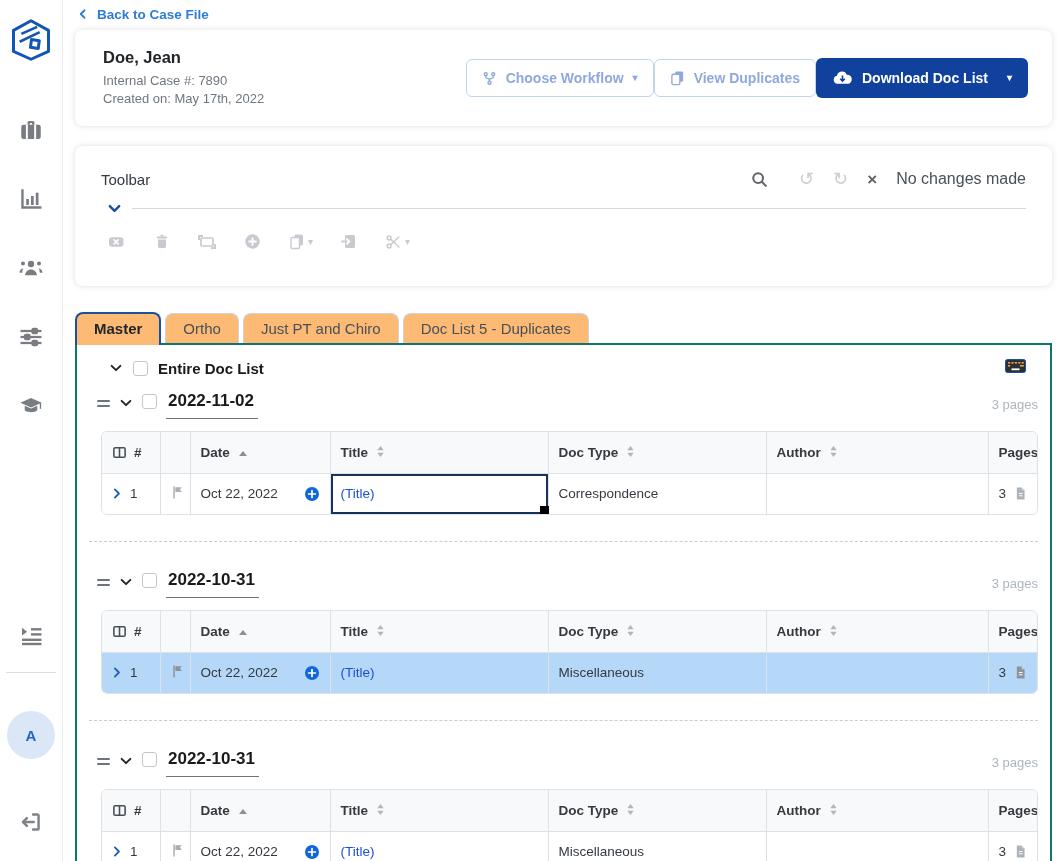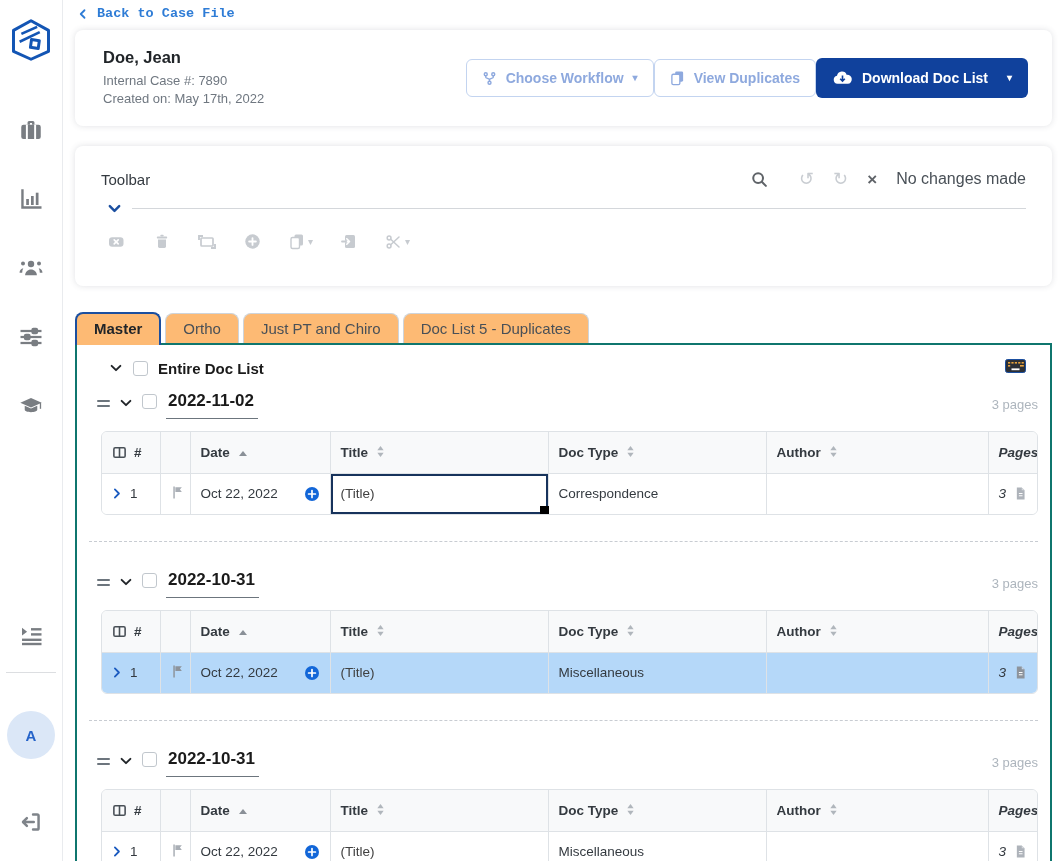--- a/index.html
+++ b/index.html
@@ -14,21 +14,21 @@
   .side-icon { width:24px; height:24px; color:#797d82; cursor:pointer; }
   .side-gap { height:115px; }
   .side-bottom { margin-top:auto; display:flex; flex-direction:column; align-items:center; width:100%; padding-bottom:28px;}
   .side-divider { width:50px; border-top:1px solid #dcdee1; margin-bottom:38px; }
   .avatar { width:48px; height:48px; border-radius:50%; background:#dbe7f7; color:#2563c9;
     font-weight:bold; font-size:15px; display:flex; align-items:center; justify-content:center; cursor:pointer;}
   .logout { margin-top:52px; width:22px; height:22px; color:#7f848a; cursor:pointer;}
 
   
   .main { margin-left:63px; padding:0 7px 0 12px; }
-  .back-row { padding:6px 0 0 2px; height:26px;font-family:Liberation Mono, monospace; }
+  .back-row { padding:6px 0 0 2px; height:26px; }
   .back-link { color:#2e7cd6; font-size:13.5px; font-weight:600; text-decoration:none;
     display:inline-flex; align-items:center; gap:8px; cursor:pointer;}
 
   .card { background:#fff; border-radius:8px; box-shadow:0 0 6px rgba(60,70,90,.16); }
   .case-card { margin-top:4px; height:96px; display:flex; align-items:center; padding:0 24px 0 28px; }
   .case-name { font-size:16.5px; font-weight:bold; color:#212529; margin-bottom:5px;}
   .case-sub { font-size:13px; color:#6f7780; line-height:1.4; }
   .case-buttons { margin-left:auto; display:flex; align-items:center; gap:0; }
   .btn { display:inline-flex; align-items:center; gap:9px; border-radius:6px; font-size:14px;
     font-weight:600; cursor:pointer; background:#fff; }
@@ -76,28 +76,28 @@
   .section-header .checkbox { margin-top:3px; }
   .sec-title { font-size:17px; font-weight:bold; color:#1a1a1a; padding:0 4px 7px 2px;
     border-bottom:1.5px solid #6c757d; cursor:text;}
   .sec-pages { margin-left:auto; font-size:13px; color:#adb5bd; margin-top:6px; }
 
   .tbl-wrap { margin:12px 12px 0 24px; border:1px solid #dee2e6; border-radius:6px; overflow:hidden; }
   table { width:100%; border-collapse:collapse; table-layout:fixed; font-size:13.5px; }
   th { background:#f8f9fa; text-align:left; font-weight:600; color:#343a40;
     padding:10px 10px; border-bottom:1px solid #dee2e6; border-right:1px solid #dee2e6; height:41px;}
   td { padding:9px 10px; border-right:1px solid #dee2e6; color:#343a40; height:41px; background:#fff;}
-  th:last-child, td:last-child { border-right:none;font-style:italic; }
+  th:last-child, td:last-child { border-right:none; }
   .hl td { background:#b5d8f9; }
   .cell-flex { display:flex; align-items:center; gap:7px; }
   .num-cell { padding-left:8px; }
   .row-chev { color:#1d5cc0; display:inline-flex; cursor:pointer;}
   .flag { display:inline-flex; cursor:pointer;}
   .date-cell .plus { margin-left:auto; display:inline-flex; cursor:pointer;}
-  .title-ph { color:#404040;margin-top:36px; }
+  .title-ph { color:#1d4ed8;margin-top:36px; }
   .sel-cell { position:relative; box-shadow:inset 0 0 0 2px #17335c; }
   .sel-cell::after { content:""; position:absolute; right:-1px; bottom:-1px; width:9px; height:9px;
     background:#000; }
   .pages-cell { text-align:right; }
   .pages-inner { display:inline-flex; align-items:center; gap:8px; justify-content:flex-end;}
   .sort { display:inline-flex; margin-left:8px; vertical-align:-1px;}
   .dash-sep { border-top:1.5px dashed #c8ccd2; margin:26px 12px 0 12px; }
 </style>
 </head>
 <body>

